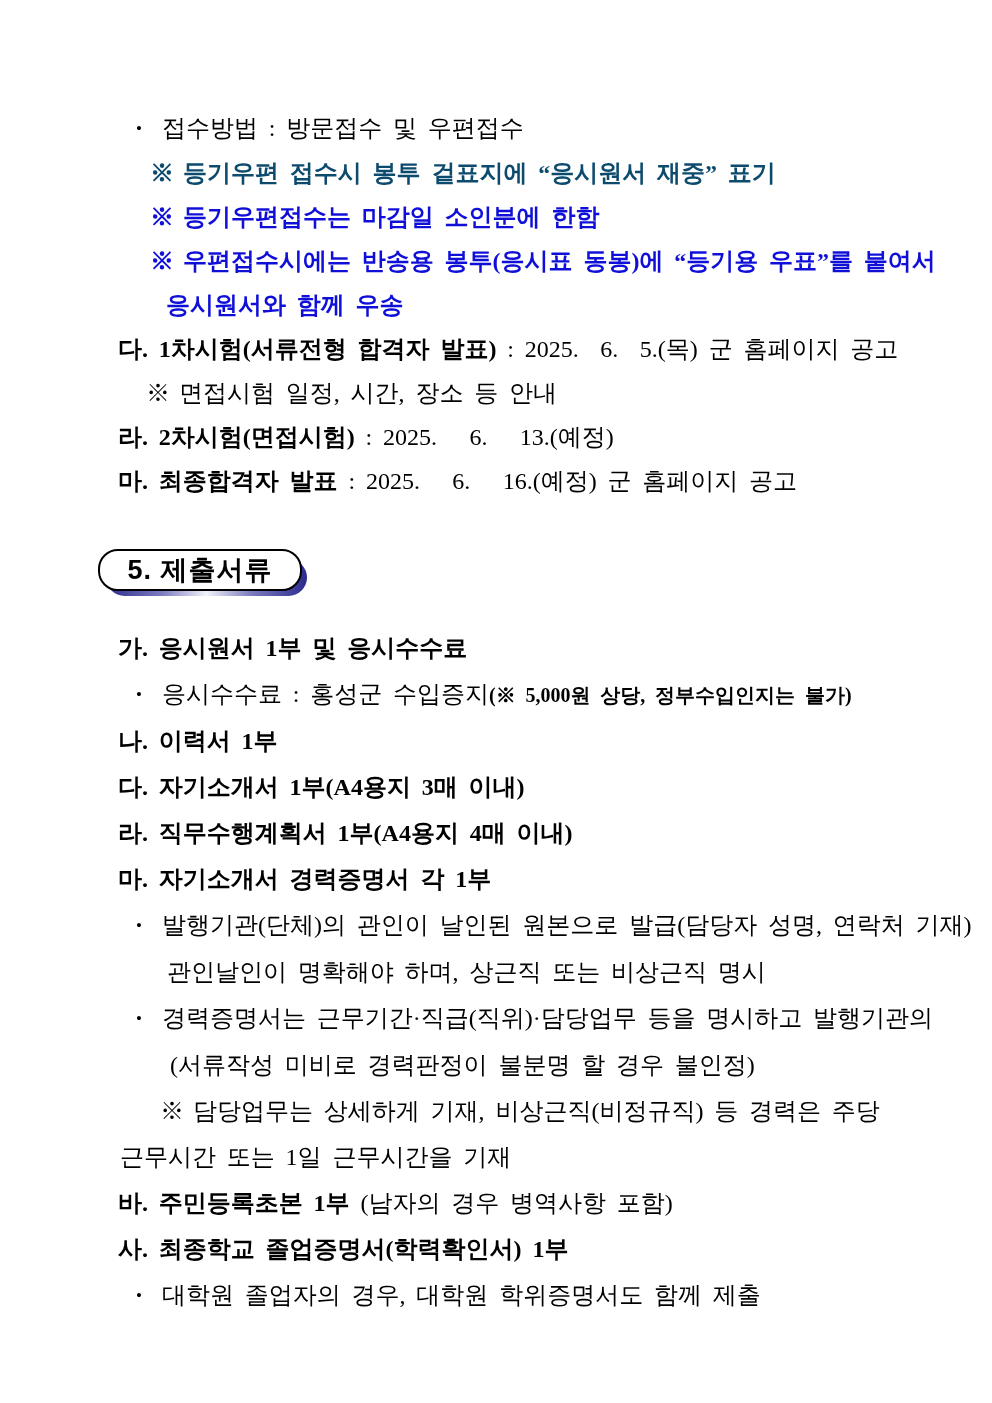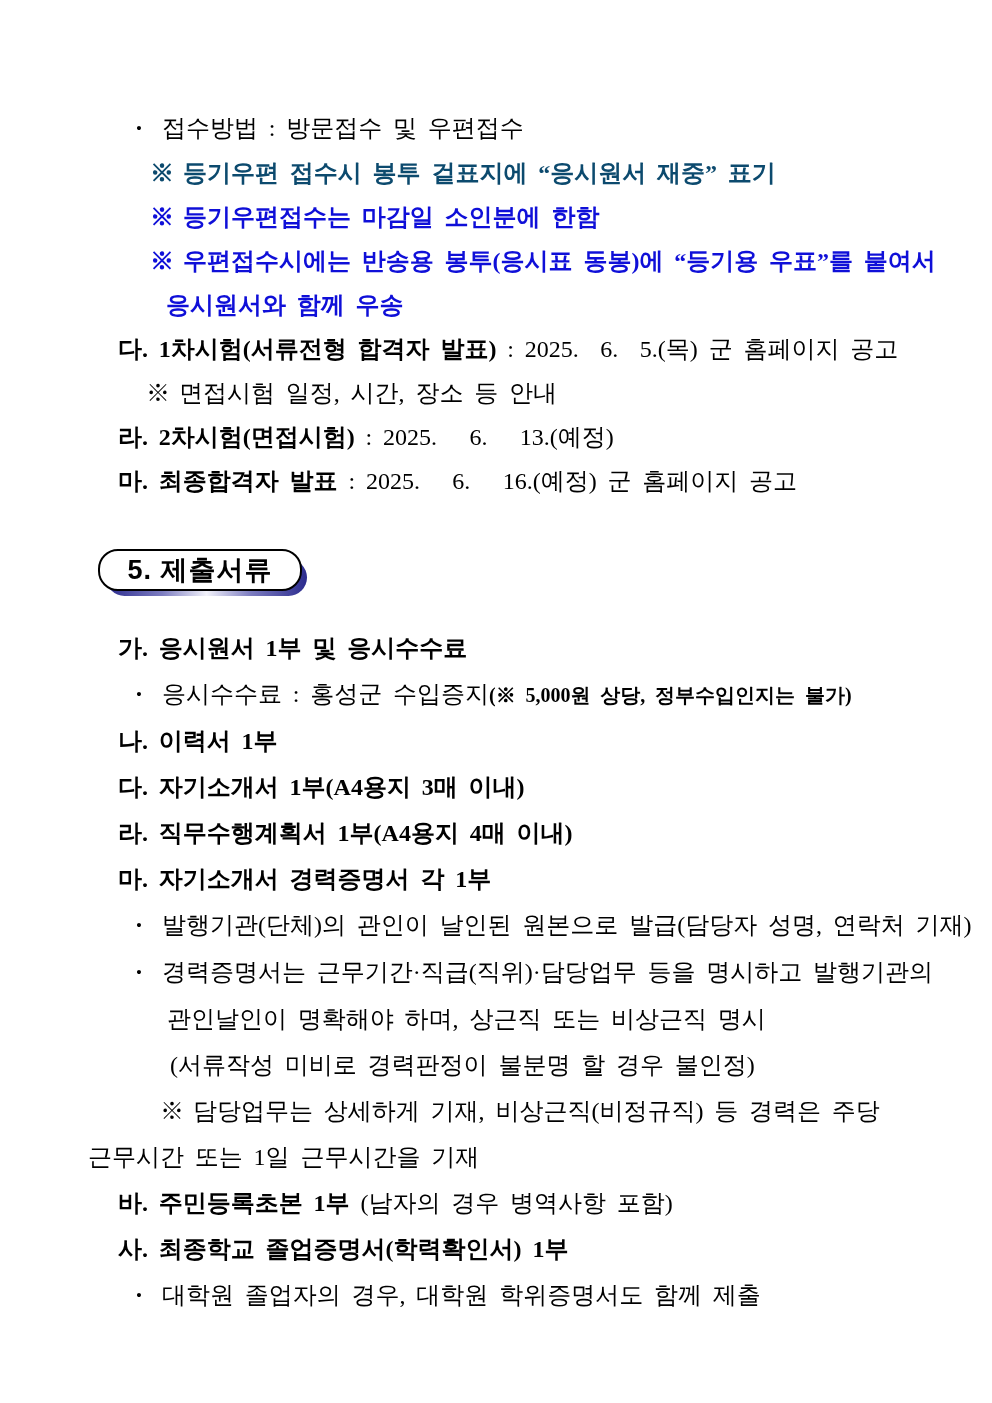--- a/index.html
+++ b/index.html
@@ -25,21 +25,21 @@
 
   
   .item   { padding-left: 118px; }
   .bullet { padding-left: 136px; }
   .note   { padding-left: 150px; }
   .noteA  { padding-left: 146px; }
   .cont   { padding-left: 166px; }
   .contB  { padding-left: 167px; }
   .paren  { padding-left: 170px; }
   .note2  { padding-left: 160px; }
-  .cont2  { padding-left: 88px; }
+  .cont2  { padding-left: 120px; }
 
   .bold { font-weight: 700; }
   .small { font-size: 20px; font-weight: bold; }
   .blue { font-weight: 700; }
 
   .marker { display: inline-block; }
   .m-bullet { font-size: 17px; margin-right: 20px; vertical-align: 2px; }
   .m-note { margin-right: 9px; }
 
   
@@ -83,22 +83,22 @@
   </div>
 
   <div id="sec5">
       <div class="line item"><span class="bold">가. 응시원서 1부 및 응시수수료</span></div>
       <div class="line bullet"><span class="marker m-bullet">•</span><span>응시수수료 : 홍성군 수입증지</span><span class="small">(※ 5,000원 상당, 정부수입인지는 불가)</span></div>
       <div class="line item"><span class="bold">나. 이력서 1부</span></div>
       <div class="line item"><span class="bold">다. 자기소개서 1부(A4용지 3매 이내)</span></div>
       <div class="line item"><span class="bold">라. 직무수행계획서 1부(A4용지 4매 이내)</span></div>
       <div class="line item"><span class="bold">마. 자기소개서 경력증명서 각 1부</span></div>
       <div class="line bullet"><span class="marker m-bullet">•</span><span>발행기관(단체)의 관인이 날인된 원본으로 발급(담당자 성명, 연락처 기재)</span></div>
+      <div class="line contB"><span>관인날인이 명확해야 하며, 상근직 또는 비상근직 명시</span></div>
       <div class="line bullet"><span class="marker m-bullet">•</span><span>경력증명서는 근무기간·직급(직위)·담당업무 등을 명시하고 발행기관의</span></div>
-      <div class="line contB"><span>관인날인이 명확해야 하며, 상근직 또는 비상근직 명시</span></div>
       <div class="line paren"><span>(서류작성 미비로 경력판정이 불분명 할 경우 불인정)</span></div>
       <div class="line note2"><span class="marker m-note">※</span><span>담당업무는 상세하게 기재, 비상근직(비정규직) 등 경력은 주당</span></div>
       <div class="line cont2"><span>근무시간 또는 1일 근무시간을 기재</span></div>
       <div class="line item"><span class="bold">바. 주민등록초본 1부</span><span> (남자의 경우 병역사항 포함)</span></div>
       <div class="line item"><span class="bold">사. 최종학교 졸업증명서(학력확인서) 1부</span></div>
       <div class="line bullet"><span class="marker m-bullet">•</span><span>대학원 졸업자의 경우, 대학원 학위증명서도 함께 제출</span></div>
     </div>
 
 </div>
 

